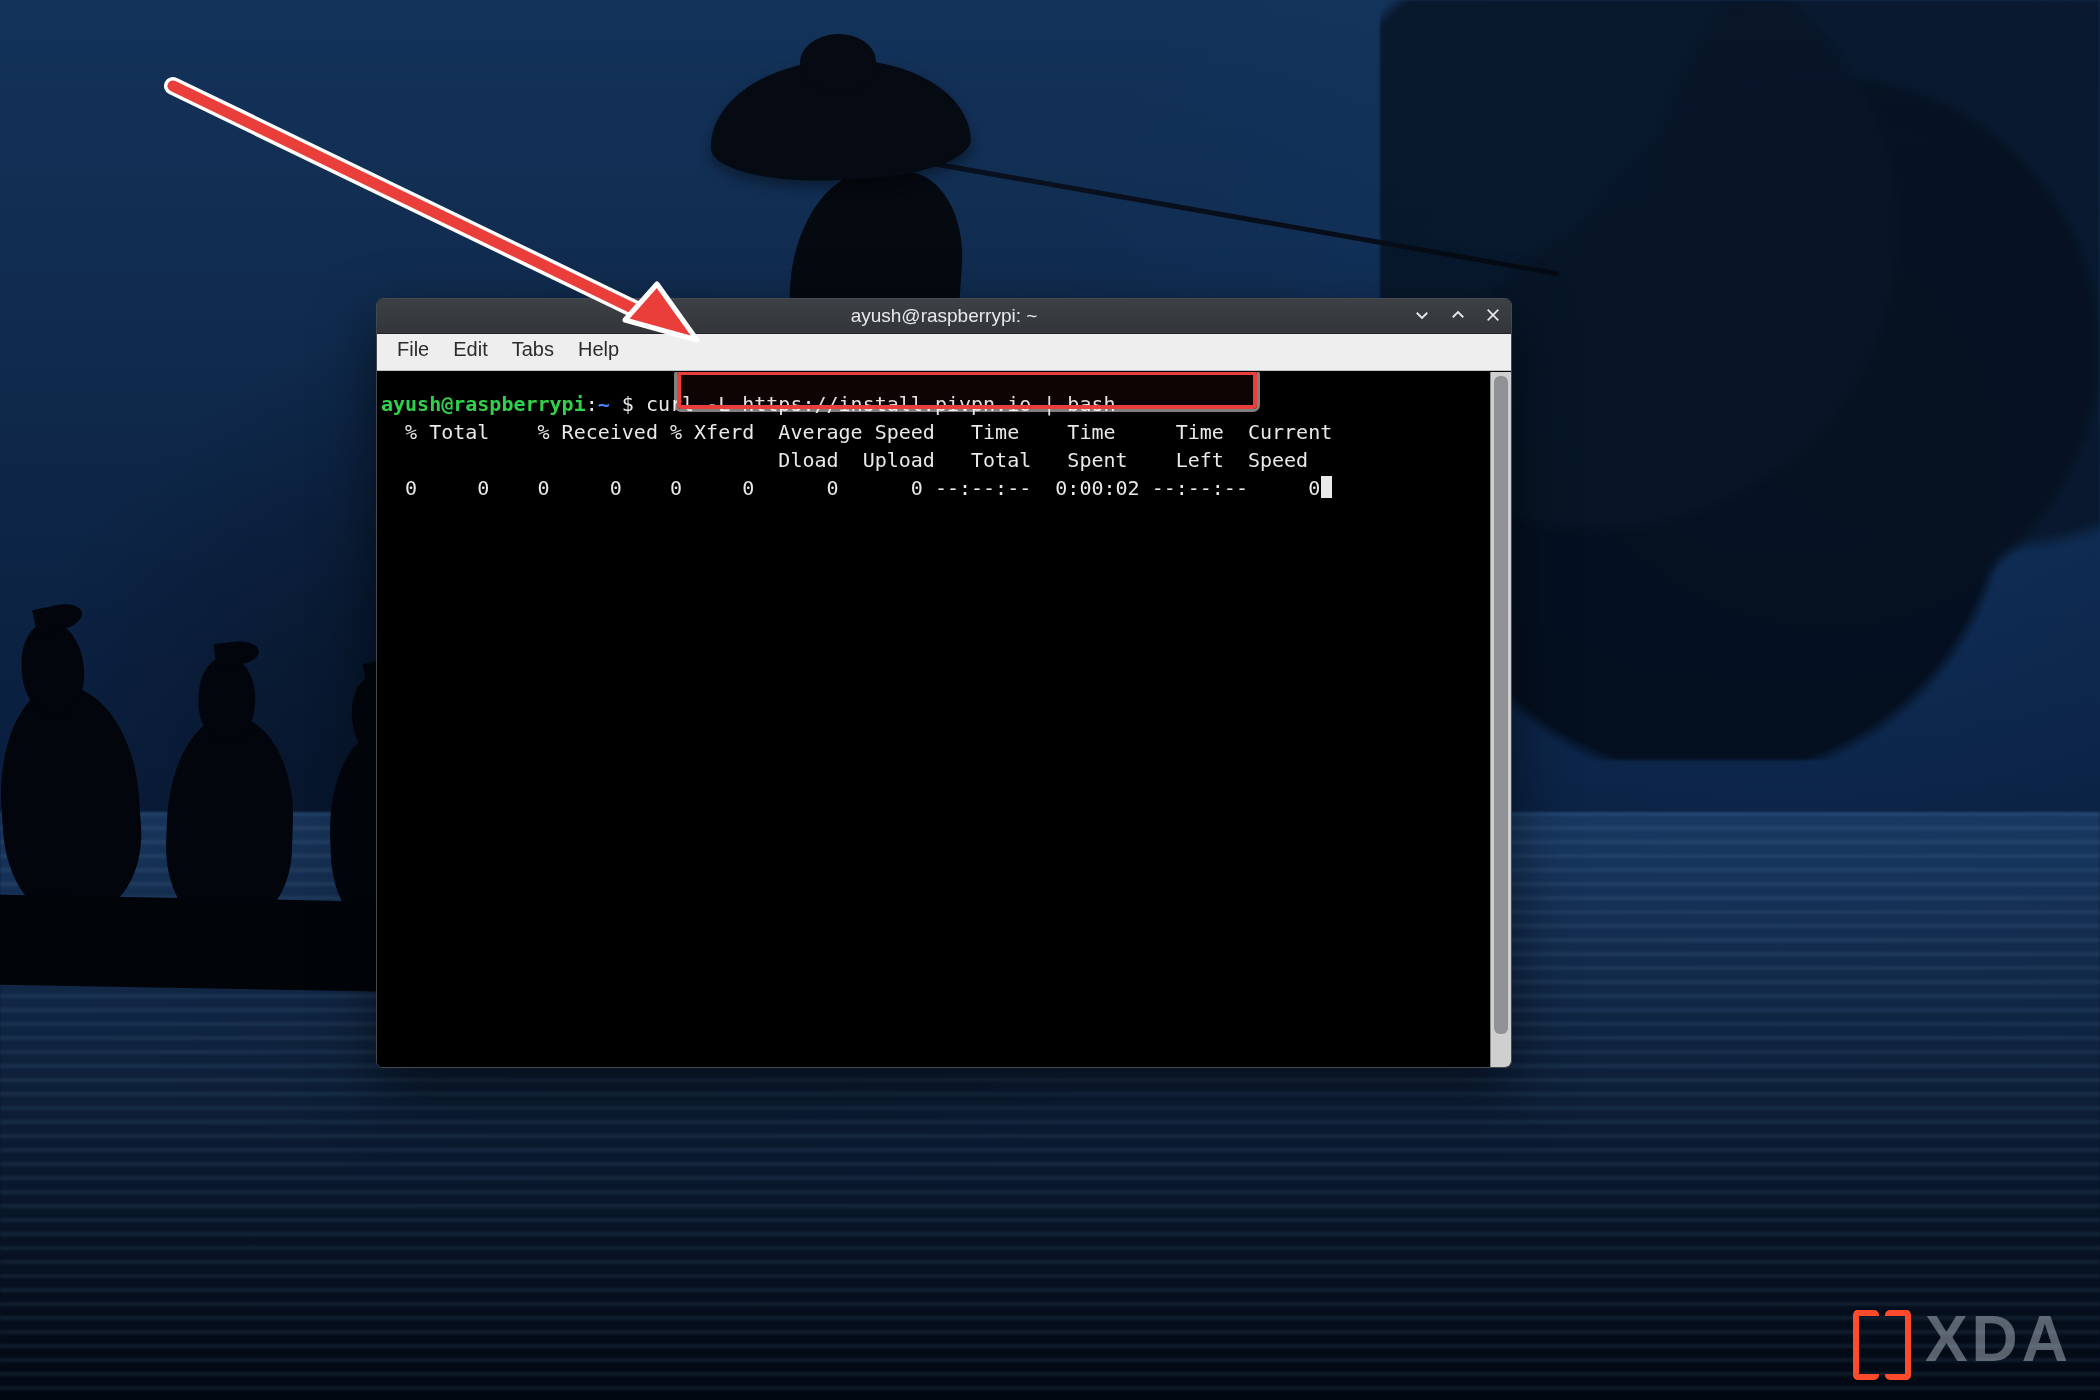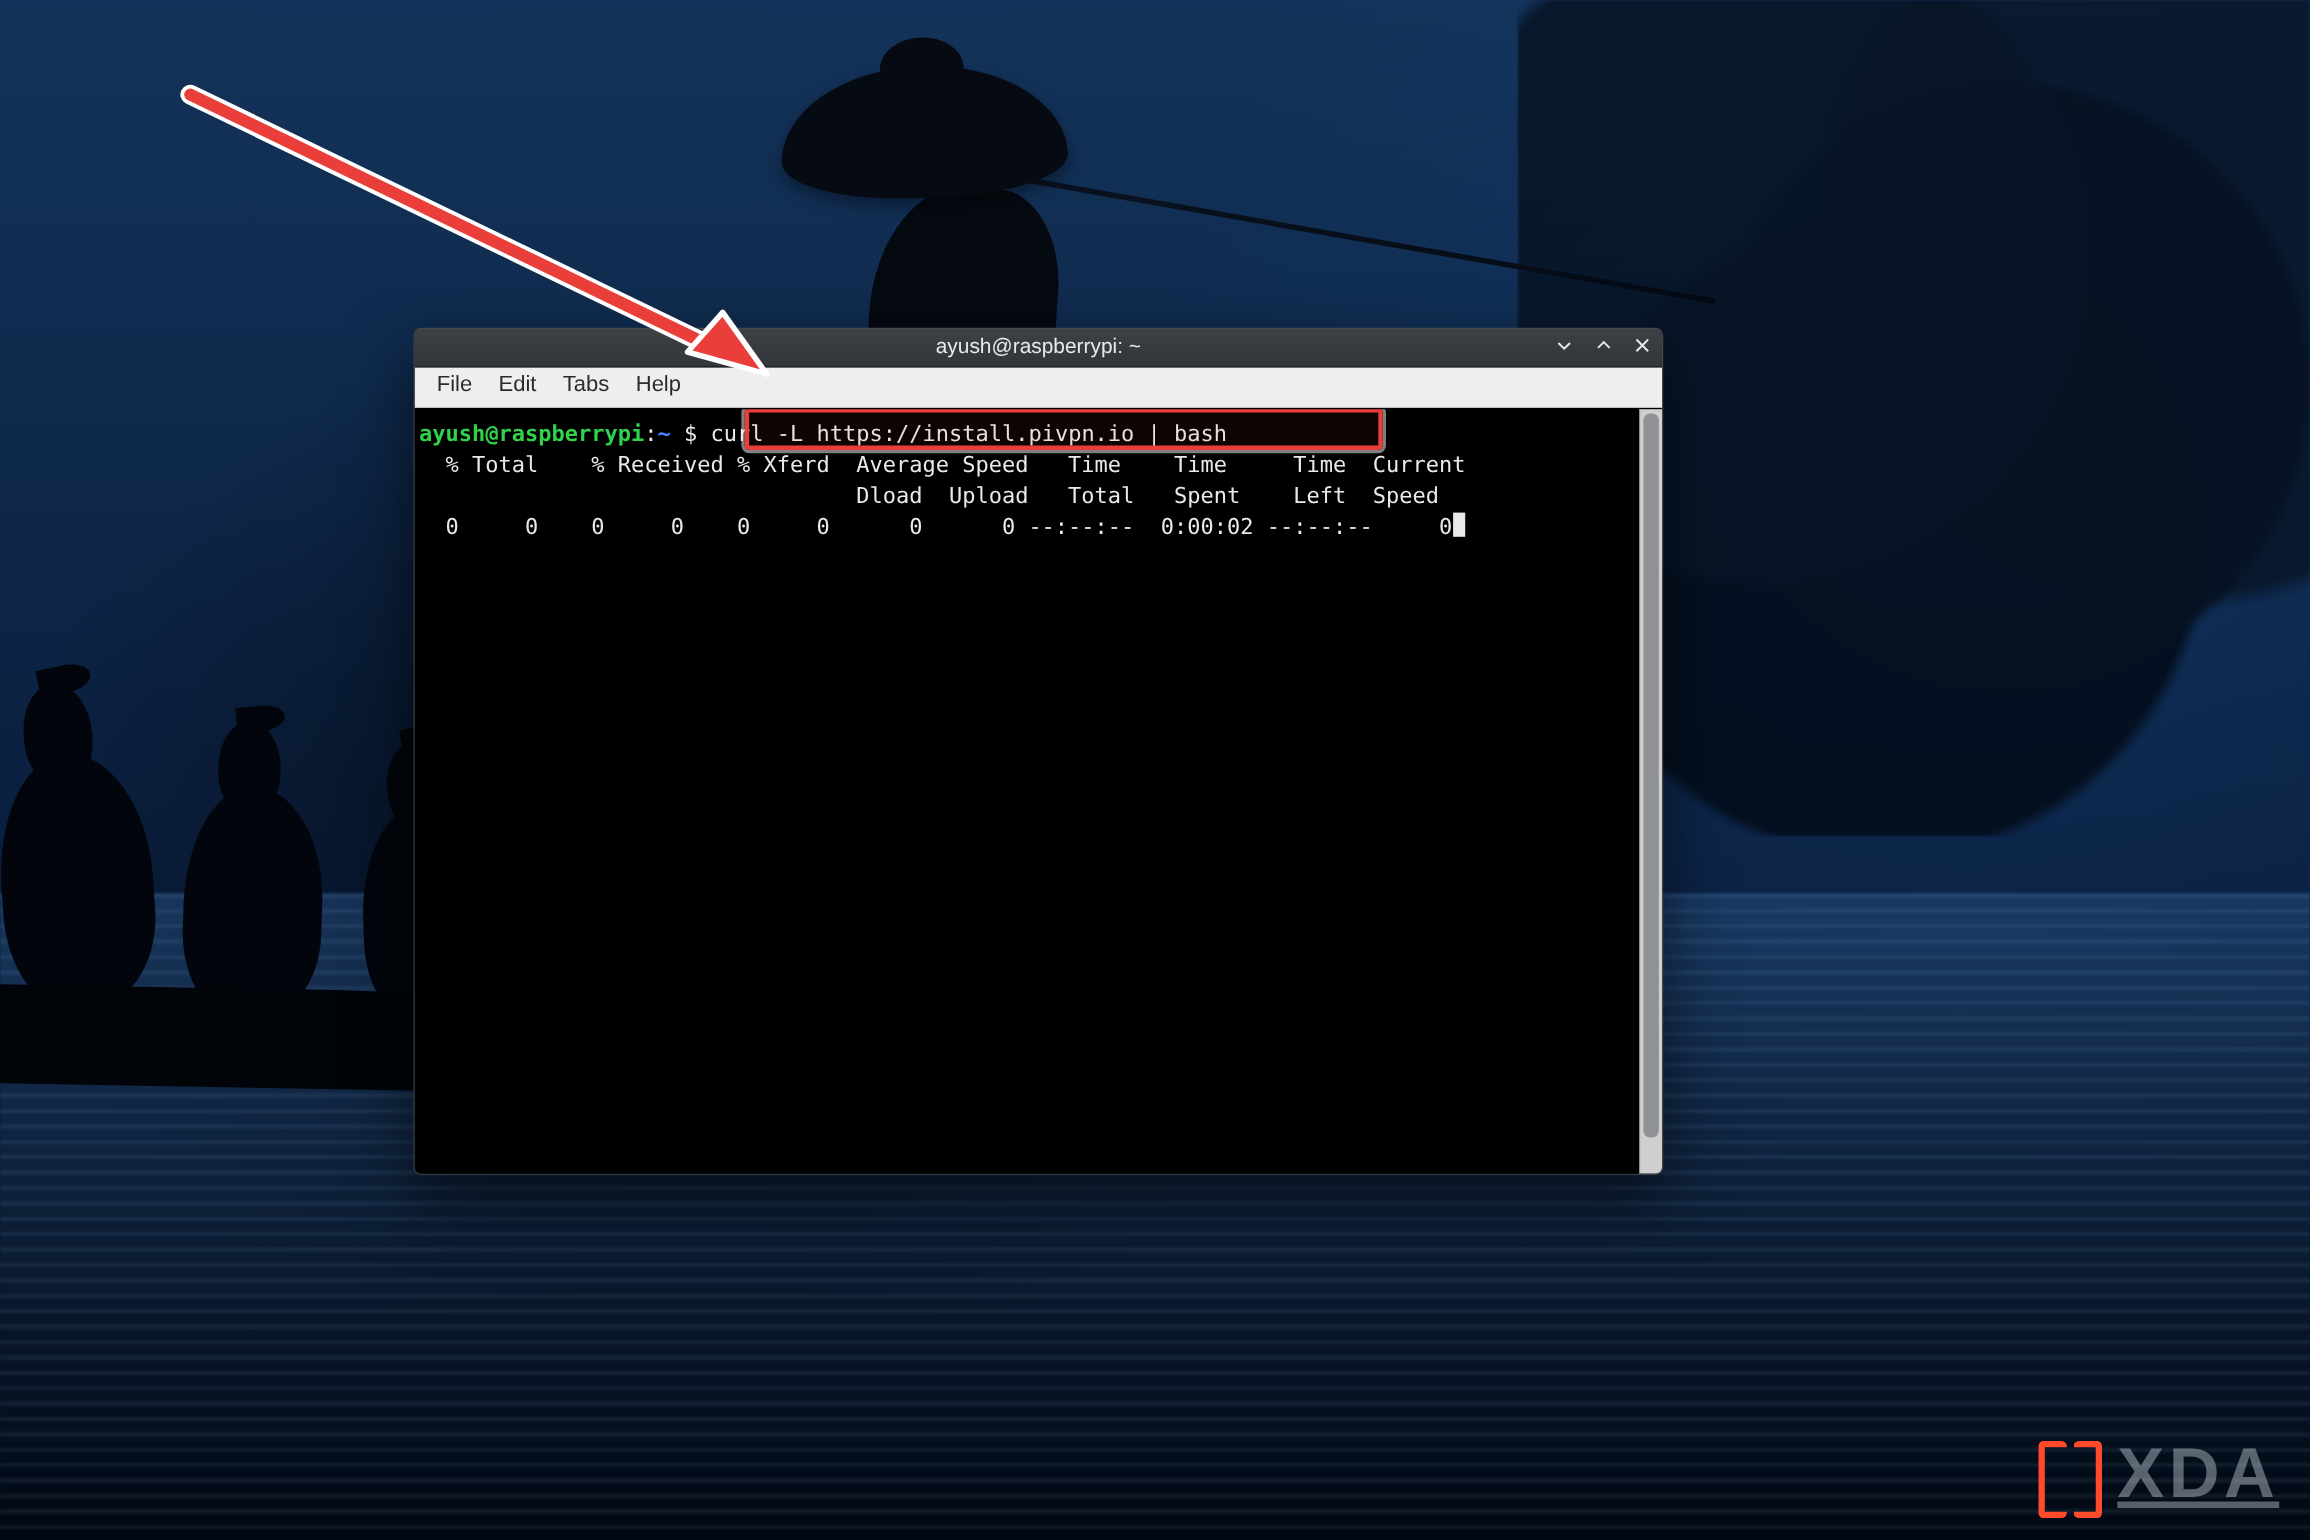--- a/index.html
+++ b/index.html
@@ -87,21 +87,20 @@
   }
 
   
   .xda-mark{
     position:absolute; right:28px; bottom:24px;
     font-family:"Segoe UI",Arial,sans-serif; font-weight:800;
     font-size:64px; letter-spacing:4px;
     color:rgba(230,238,246,0.38);
     display:flex; align-items:center; gap:14px;
     user-select:none;
-    text-decoration:underline;
   }
   .xda-glyph{ width:58px; height:58px; position:relative; }
   .xda-glyph::before,.xda-glyph::after{
     content:""; position:absolute; top:0; width:20px; height:58px;
     border:6px solid #ff4b2b; border-radius:5px;
   }
   .xda-glyph::before{ left:0; border-right:none; }
   .xda-glyph::after { right:0; border-left:none; }
 
   
@@ -150,21 +149,21 @@
   .term-wrap{
     flex:1 1 auto; display:flex; background:#000;
     border-top:1px solid #000;
   }
   .terminal{
     flex:1 1 auto;
     background:#000; color:#e9e9e9;
     font-family:"DejaVu Sans Mono","Menlo","Consolas",monospace;
     font-size:20px; line-height:28px;
     white-space:pre;
-    padding:8px 4px 4px 4px;
+    padding:18px 4px 4px 4px;
     overflow:hidden;
     position:relative;
   }
   .scrollbar{
     flex:0 0 20px;
     background:#cfcfcf;
     position:relative;
     border-left:1px solid #8b8d8f;
   }
   .scrollbar::before{

